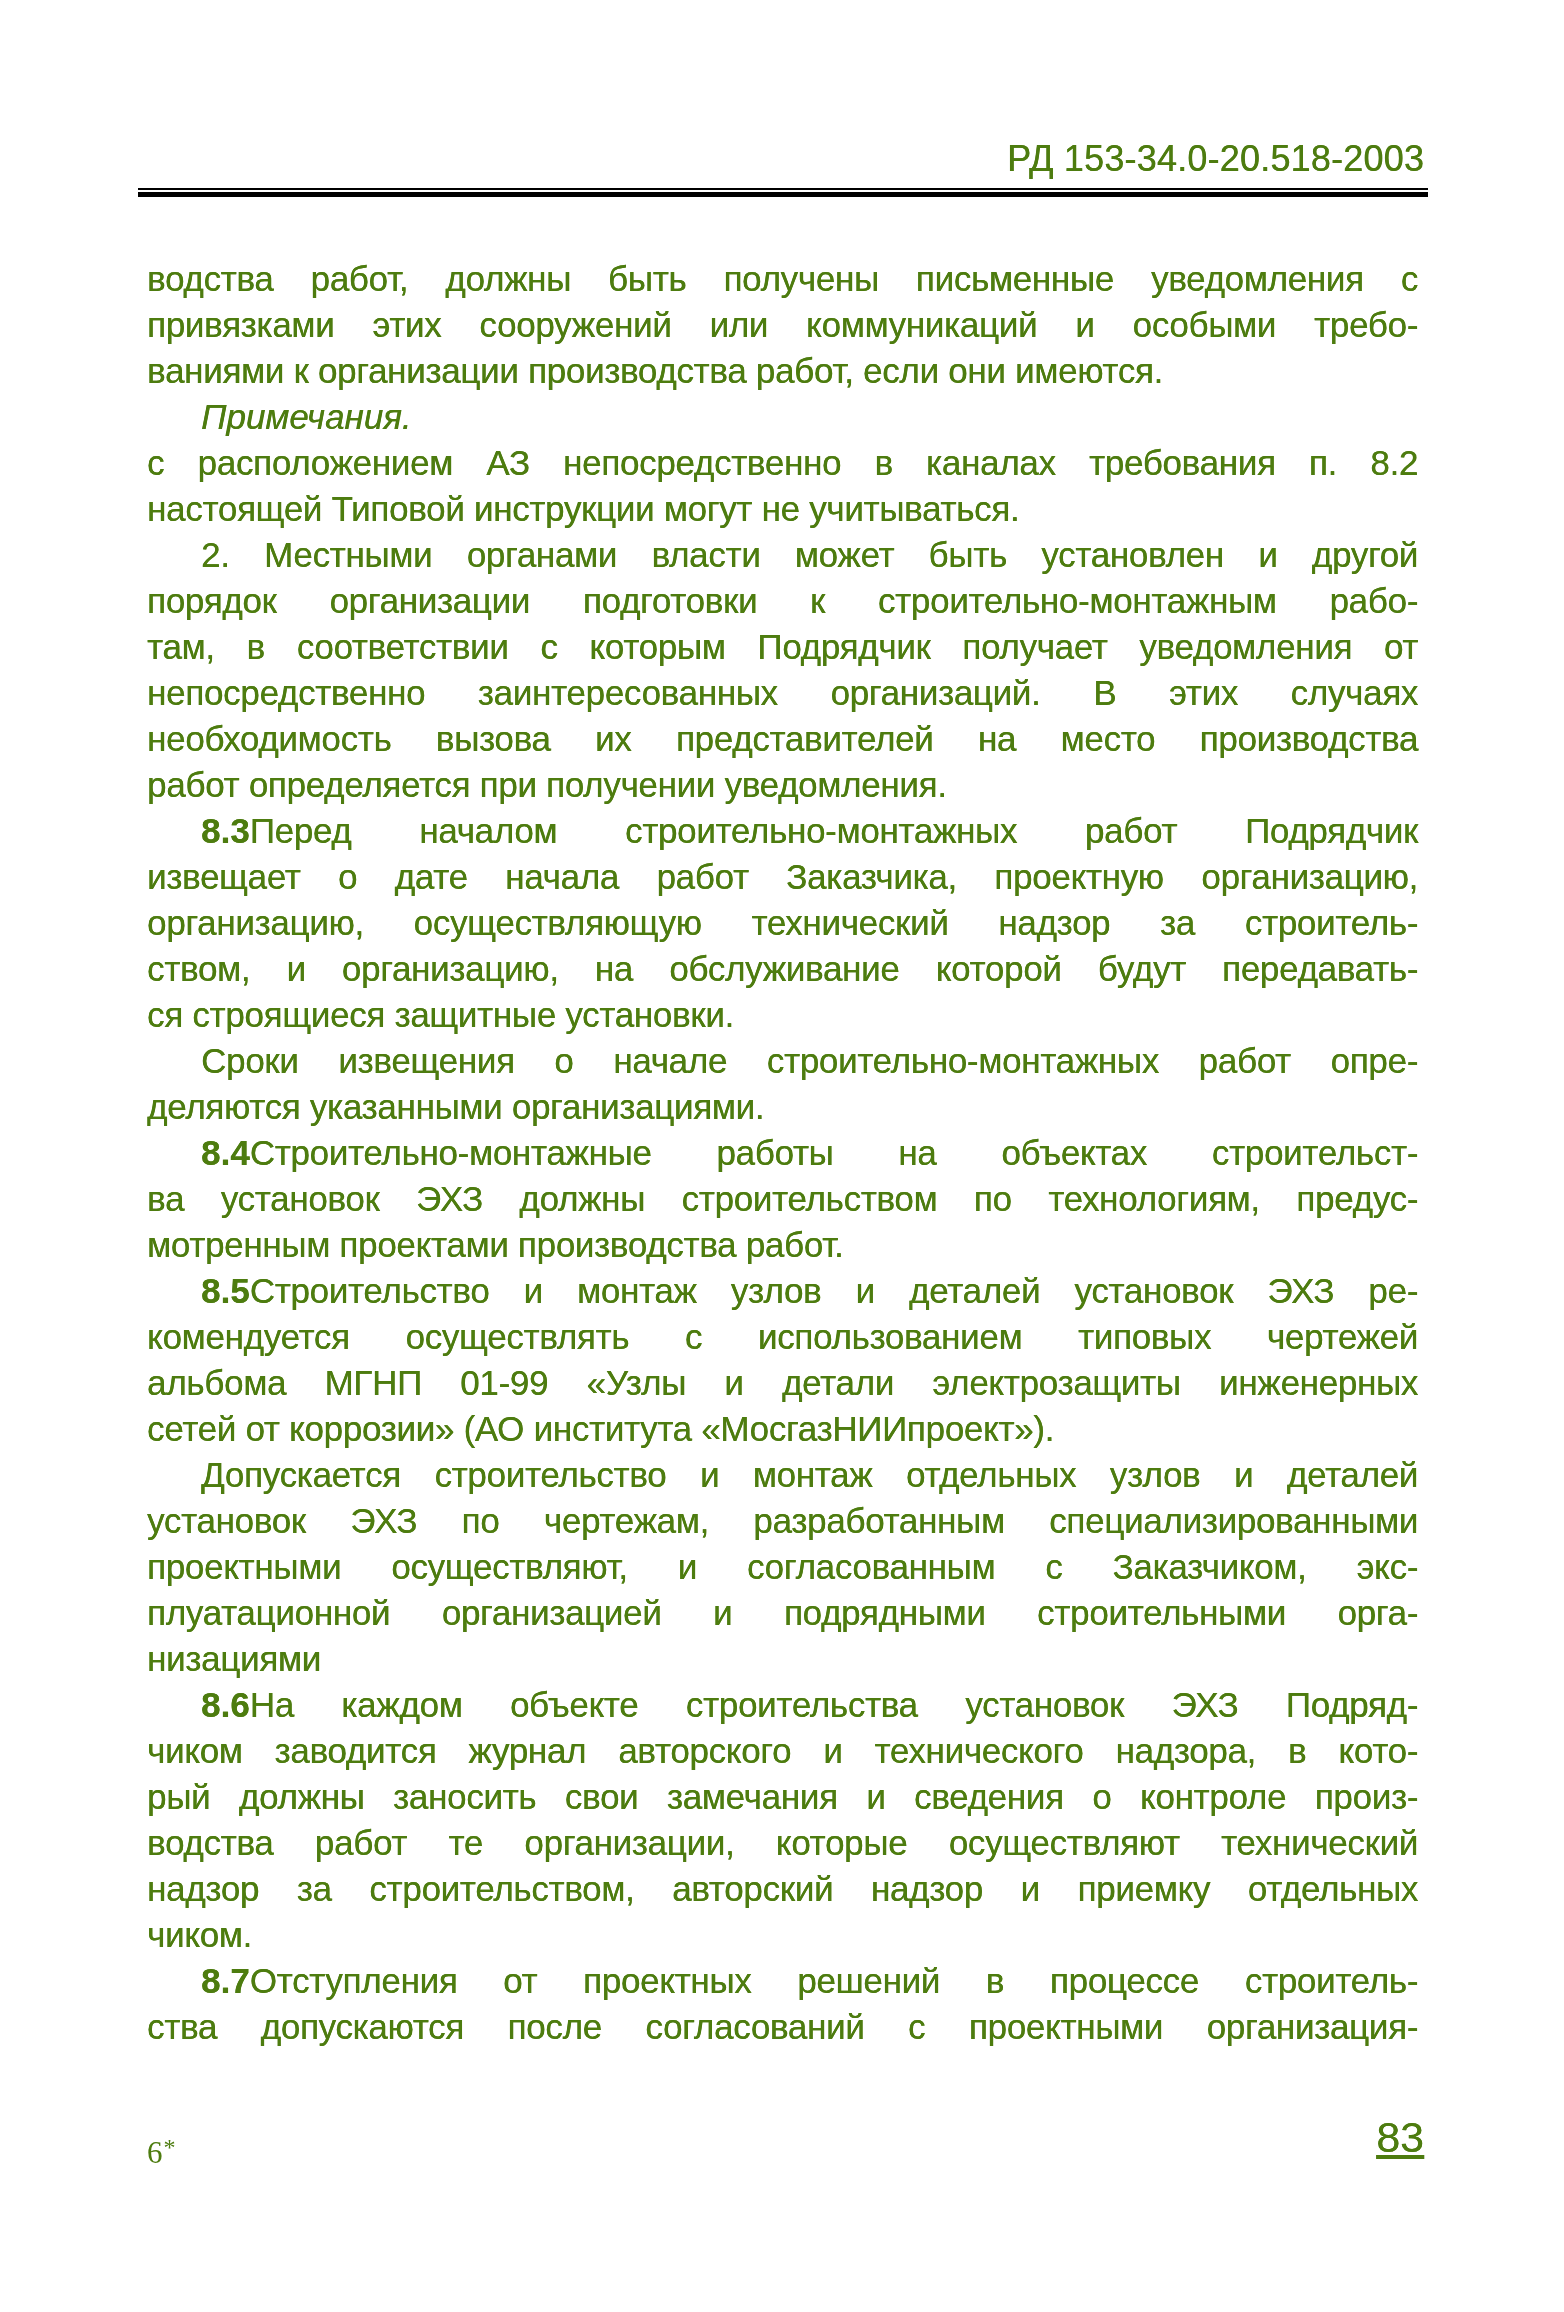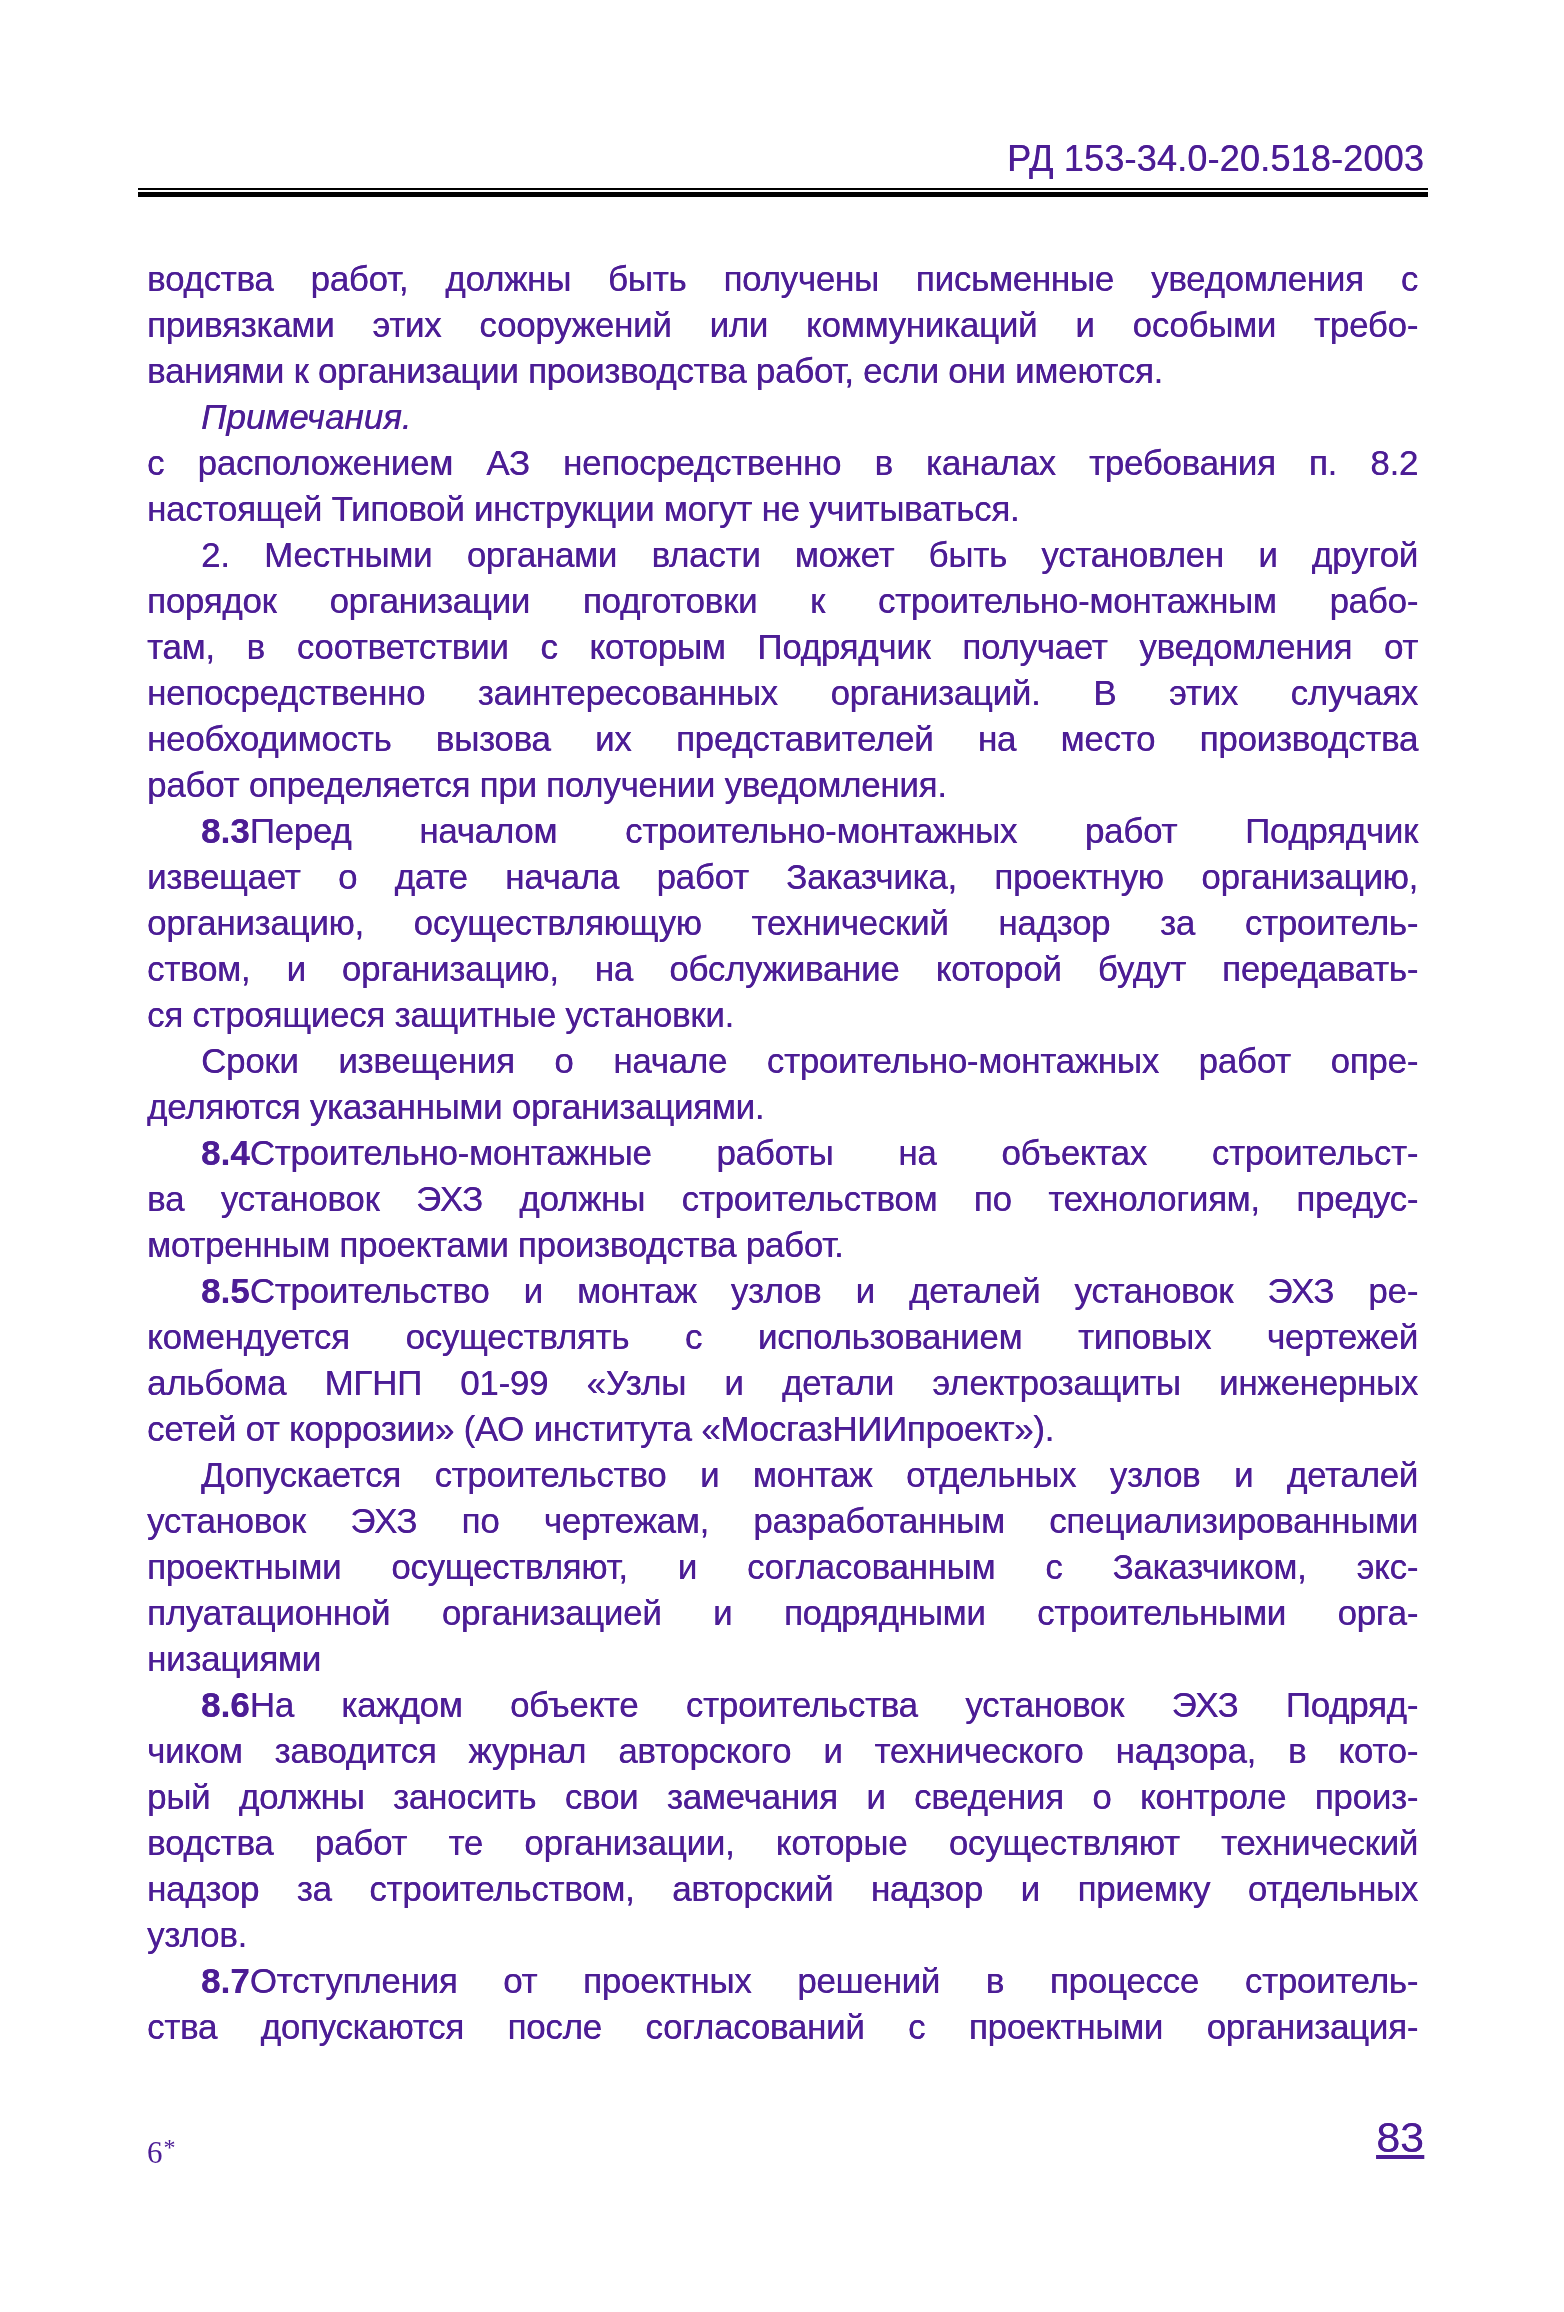--- a/index.html
+++ b/index.html
@@ -7,21 +7,21 @@
     margin: 0;
     padding: 0;
     background: #e8e8e8;
   }
   .page {
     position: relative;
     width: 1564px;
     height: 2313px;
     margin: 0 auto;
     background: #ffffff;
-    color: #4c1d95;
+    color: #4d7c0f;
     font-family: "Liberation Sans", sans-serif;
     overflow: hidden;
   }
   
   .header-code {
     position: absolute;
     top: 141px;
     right: 140px;
     font-size: 36px;
     line-height: 1;
@@ -123,21 +123,21 @@
       <div class="line indent"><span>Допускается строительство и монтаж отдельных узлов и деталей</span></div>
       <div class="line"><span>установок ЭХЗ по чертежам, разработанным специализированными</span></div>
       <div class="line"><span>проектными осуществляют, и согласованным с Заказчиком, экс-</span></div>
       <div class="line"><span>плуатационной организацией и подрядными строительными орга-</span></div>
       <div class="line para-end"><span>низациями</span></div>
       <div class="line indent"><span class="num">8.6</span><span>На каждом объекте строительства установок ЭХЗ Подряд-</span></div>
       <div class="line"><span>чиком заводится журнал авторского и технического надзора, в кото-</span></div>
       <div class="line"><span>рый должны заносить свои замечания и сведения о контроле произ-</span></div>
       <div class="line"><span>водства работ те организации, которые осуществляют технический</span></div>
       <div class="line"><span>надзор за строительством, авторский надзор и приемку отдельных</span></div>
-      <div class="line para-end"><span>узлов.</span></div>
+      <div class="line para-end"><span>чиком.</span></div>
       <div class="line indent"><span class="num">8.7</span><span>Отступления от проектных решений в процессе строитель-</span></div>
       <div class="line"><span>ства допускаются после согласований с проектными организация-</span></div>
     </div>
 
   <div class="footer-sig"><span>6</span><span class="star">*</span></div>
 
   <div class="page-number">83</div>
 </div>
 
 

